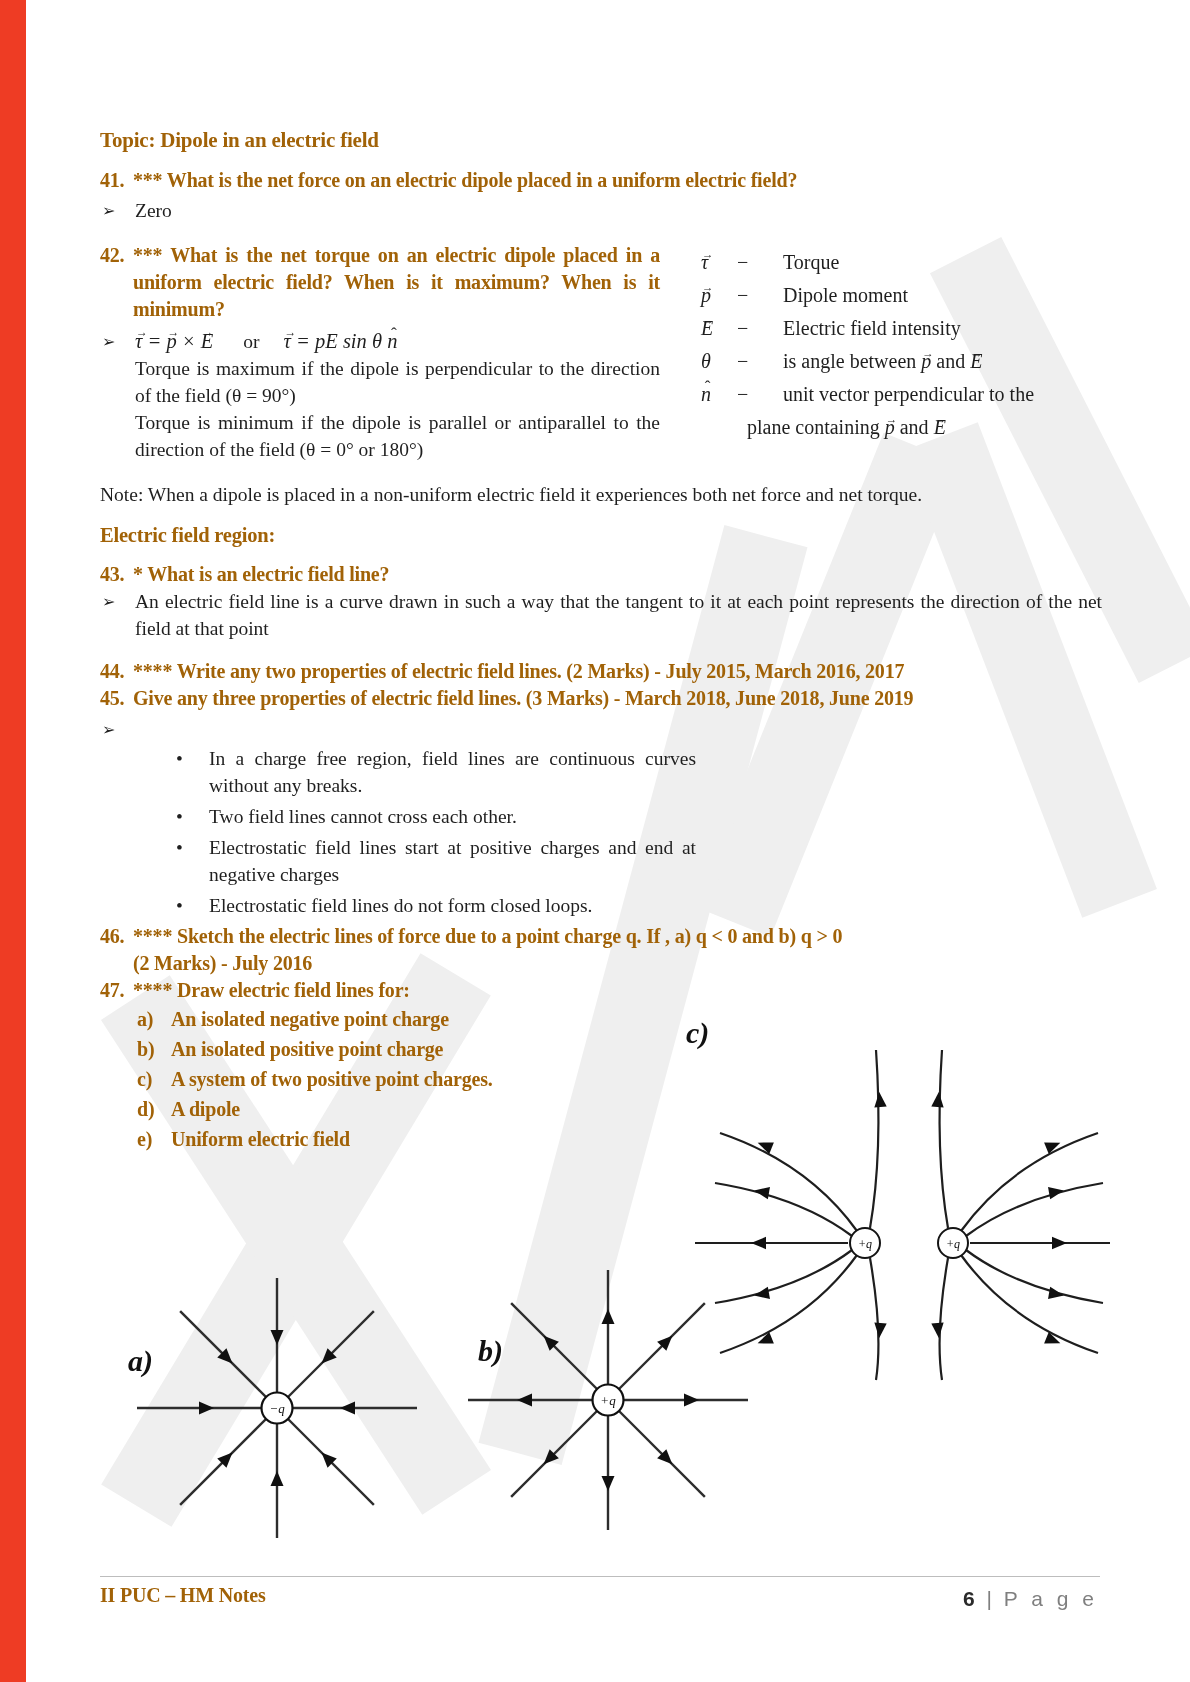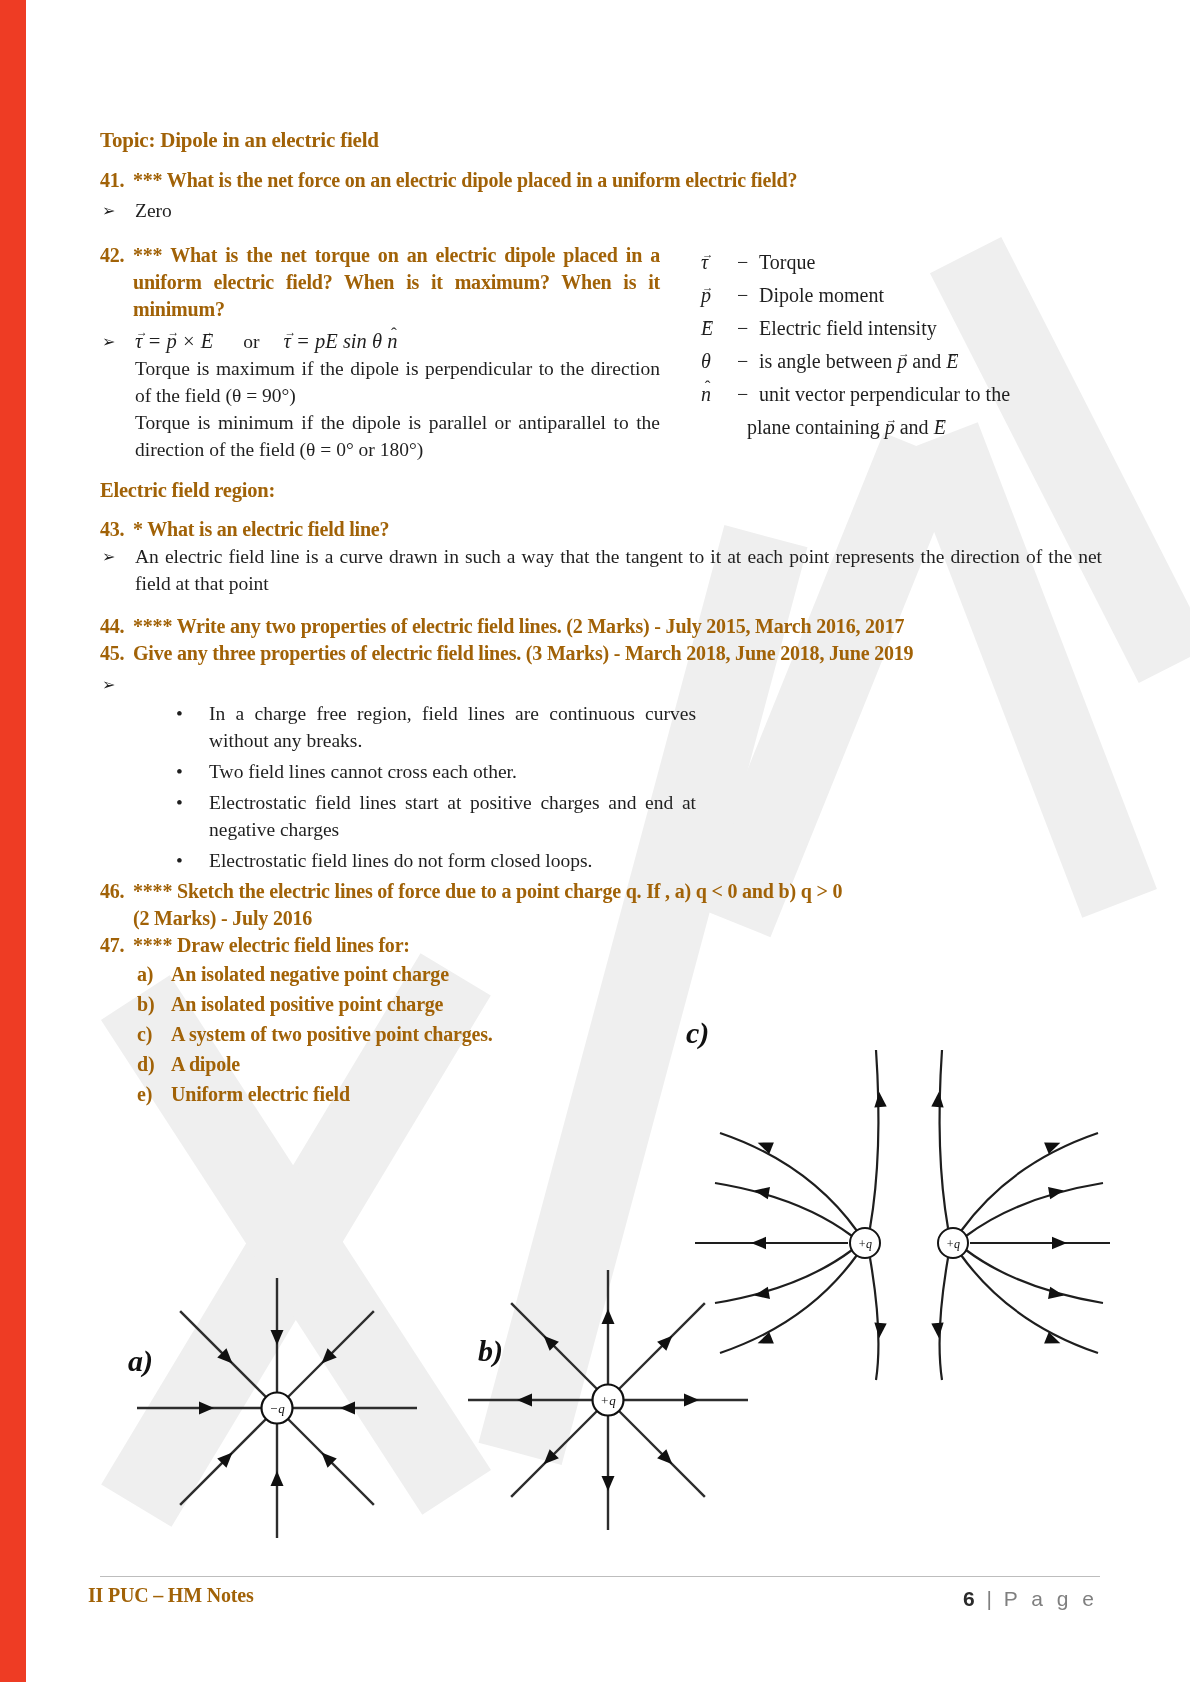--- a/index.html
+++ b/index.html
@@ -18,41 +18,41 @@
   .amark{width:33px;flex:none;padding-left:2px;font-size:16px;color:#222;}
   .atext{flex:1;}
   .just{text-align:justify;}
   .mt14{margin-top:14px;} .mt16{margin-top:16px;} .mt3{margin-top:3px;}
   .q42wrap{position:relative;margin-top:18px;min-height:218px;}
   .q42left{width:560px;}
   .q42right{position:absolute;left:601px;top:4px;width:404px;font-size:20px;line-height:33px;}
   .def-row{display:flex;}
   .def-sym{width:36px;flex:none;font-style:italic;}
   .def-dash{width:22px;flex:none;}
-  .def-text{flex:1;}
+  .def-text{flex:1;margin-left:24px;}
   .def-cont{padding-left:46px;}
   .math{font-style:italic;font-size:20.5px;}
   .or{font-style:normal;margin:0 24px 0 30px;}
   .vec{position:relative;font-style:italic;display:inline-block;}
   .vec::before{content:"→";position:absolute;top:-0.72em;left:0.08em;font-size:0.58em;font-style:normal;}
   .hat{position:relative;font-style:italic;display:inline-block;}
   .hat::before{content:"ˆ";position:absolute;top:-0.45em;left:0.22em;font-size:0.85em;font-style:normal;}
   .note{margin-top:18px;font-size:19.5px;line-height:27px;}
   .bullets{margin:2px 0 0 72px;width:524px;}
   .bullet{display:flex;font-size:19.5px;line-height:27px;margin-bottom:4px;}
   .bdot{width:33px;flex:none;padding-left:4px;}
   .btext{flex:1;}
   .subrow{display:flex;margin-left:37px;font-size:20px;line-height:30px;}
   .slabel{width:34px;flex:none;}
   .mt48{}
   .diag{position:absolute;z-index:2;}
   .dlabel{position:absolute;z-index:3;font-style:italic;font-weight:700;font-size:30px;color:#111;
           font-family:"Liberation Serif",serif;}
   .footline{position:absolute;left:100px;right:90px;top:1576px;border-top:1.5px solid #bdbdbd;z-index:2;}
-  .foot-left{position:absolute;left:88px;top:1584px;font-size:20px;z-index:2;font-family:Liberation Serif, serif;}
+  .foot-left{position:absolute;left:100px;top:1584px;font-size:20px;z-index:2;font-family:Liberation Serif, serif;}
   .foot-right{position:absolute;right:92px;top:1587px;font-size:21px;z-index:2;
               font-family:"Liberation Sans",sans-serif;color:#7f7f7f;}
   .foot-num{font-weight:700;color:#2b2b2b;}
   .foot-word{letter-spacing:4px;}
   .foot-sep{margin:0 6px;}
 </style>
 </head>
 <body>
 
 <div class="page">
@@ -123,20 +123,21 @@
         </div>
         <div class="def-row">
           <span class="def-sym"><span class="hat">n</span></span>
           <span class="def-dash">−</span>
           <span class="def-text">unit vector perpendicular to the</span>
         </div>
         <div class="def-cont"><span>plane containing </span><span class="vec">p</span><span> and </span><span class="vec">E</span></div>
       </div>
     </div>
 
+    <div class="note just">Note: When a dipole is placed in a non-uniform electric field it experiences both net force and net torque.</div>
 
     <div class="bold mt16" style="font-size:20.5px;">Electric field region:</div>
 
     <div class="qrow bold mt14">
       <span class="qnum">43.</span>
       <span class="qtext">* What is an electric field line?</span>
     </div>
     <div class="arow just">
       <span class="amark">➢</span>
       <span class="atext">An electric field line is a curve drawn in such a way that the tangent to it at each point represents the direction of the net field at that point</span>

